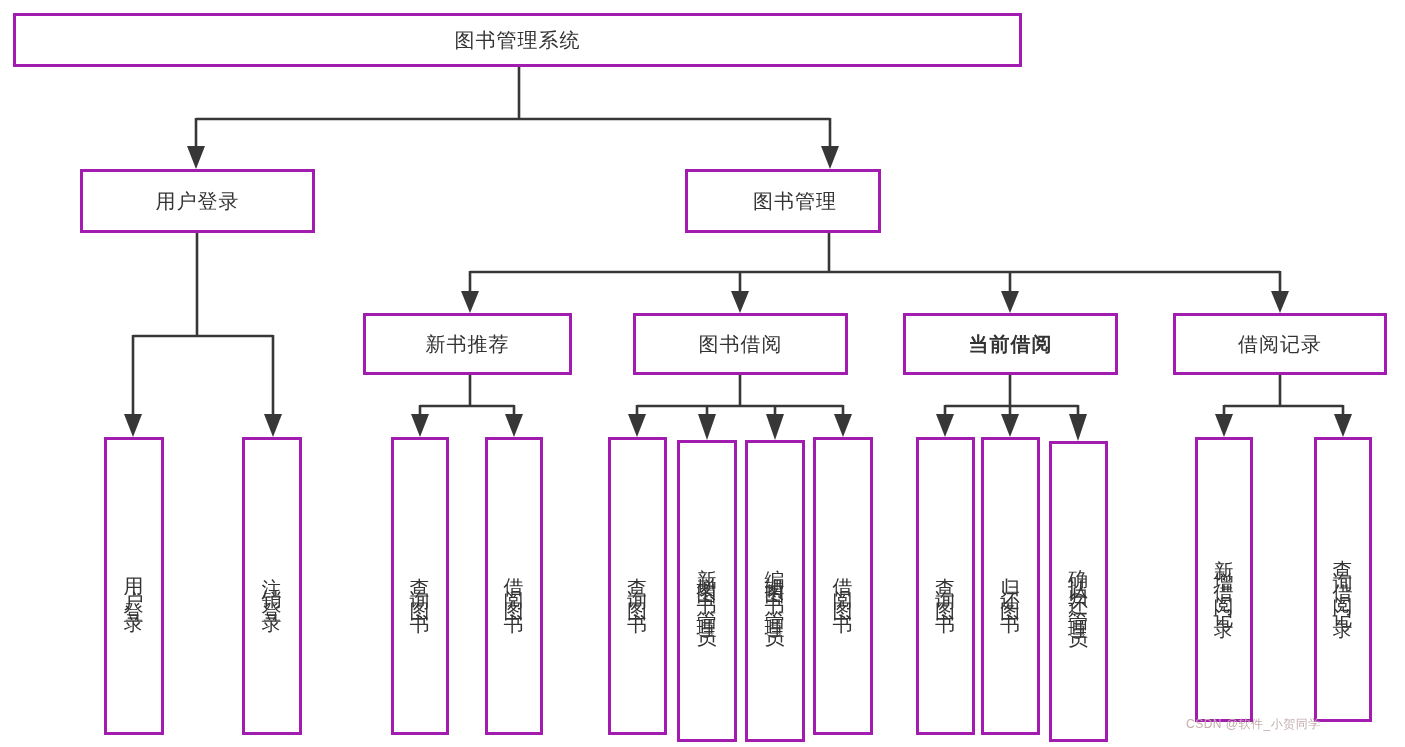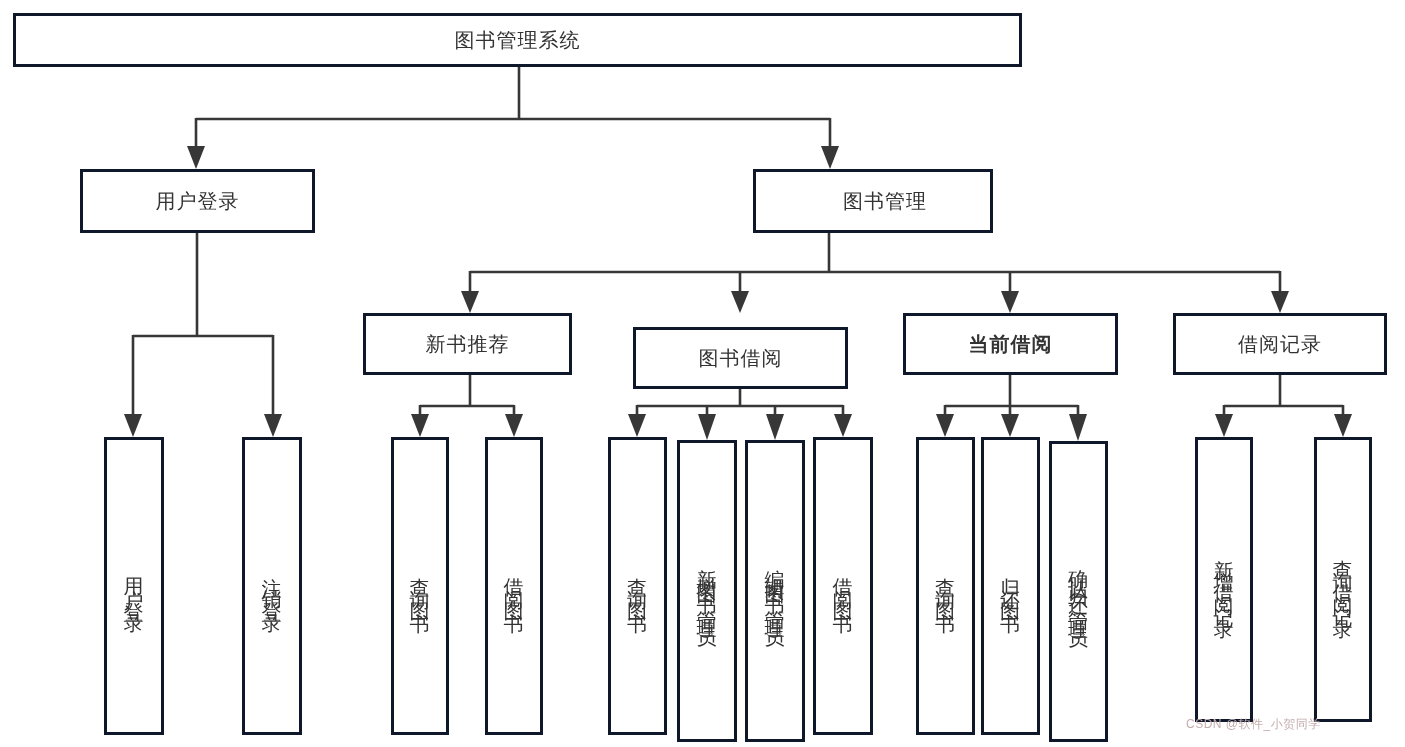--- a/index.html
+++ b/index.html
@@ -18,21 +18,21 @@
   .connectors {
     position: absolute;
     left: 0;
     top: 0;
     width: 1405px;
     height: 747px;
   }
   .node {
     position: absolute;
     box-sizing: border-box;
-    border: 3px solid #0f172a;
+    border: 3px solid #a21caf;
     background: #ffffff;
     display: flex;
     align-items: center;
     justify-content: center;
     color: #333333;
   }
   .node .hlabel {
     font-size: 20px;
     letter-spacing: 1px;
     white-space: nowrap;
@@ -103,28 +103,28 @@
     </g>
   </svg>
 
   <div class="node" style="left:13px; top:13px; width:1009px; height:54px;">
     <span class="hlabel">图书管理系统</span>
   </div>
 
   <div class="node" style="left:80px; top:169px; width:235px; height:64px;">
     <span class="hlabel">用户登录</span>
   </div>
-  <div class="node" style="left:753px; top:169px; width:240px; height:64px;padding-left:24px;">
+  <div class="node" style="left:685px; top:169px; width:196px; height:64px;padding-left:24px;">
     <span class="hlabel">图书管理</span>
   </div>
 
   <div class="node" style="left:363px; top:313px; width:209px; height:62px;">
     <span class="hlabel">新书推荐</span>
   </div>
-  <div class="node" style="left:633px; top:327px; width:215px; height:62px;">
+  <div class="node" style="left:633px; top:313px; width:215px; height:62px;">
     <span class="hlabel">图书借阅</span>
   </div>
   <div class="node" style="left:903px; top:313px; width:215px; height:62px;font-weight:bold;">
     <span class="hlabel">当前借阅</span>
   </div>
   <div class="node" style="left:1173px; top:313px; width:214px; height:62px;">
     <span class="hlabel">借阅记录</span>
   </div>
 
   <div class="node leaf" style="left:104px; top:437px; width:60px; height:298px;">

